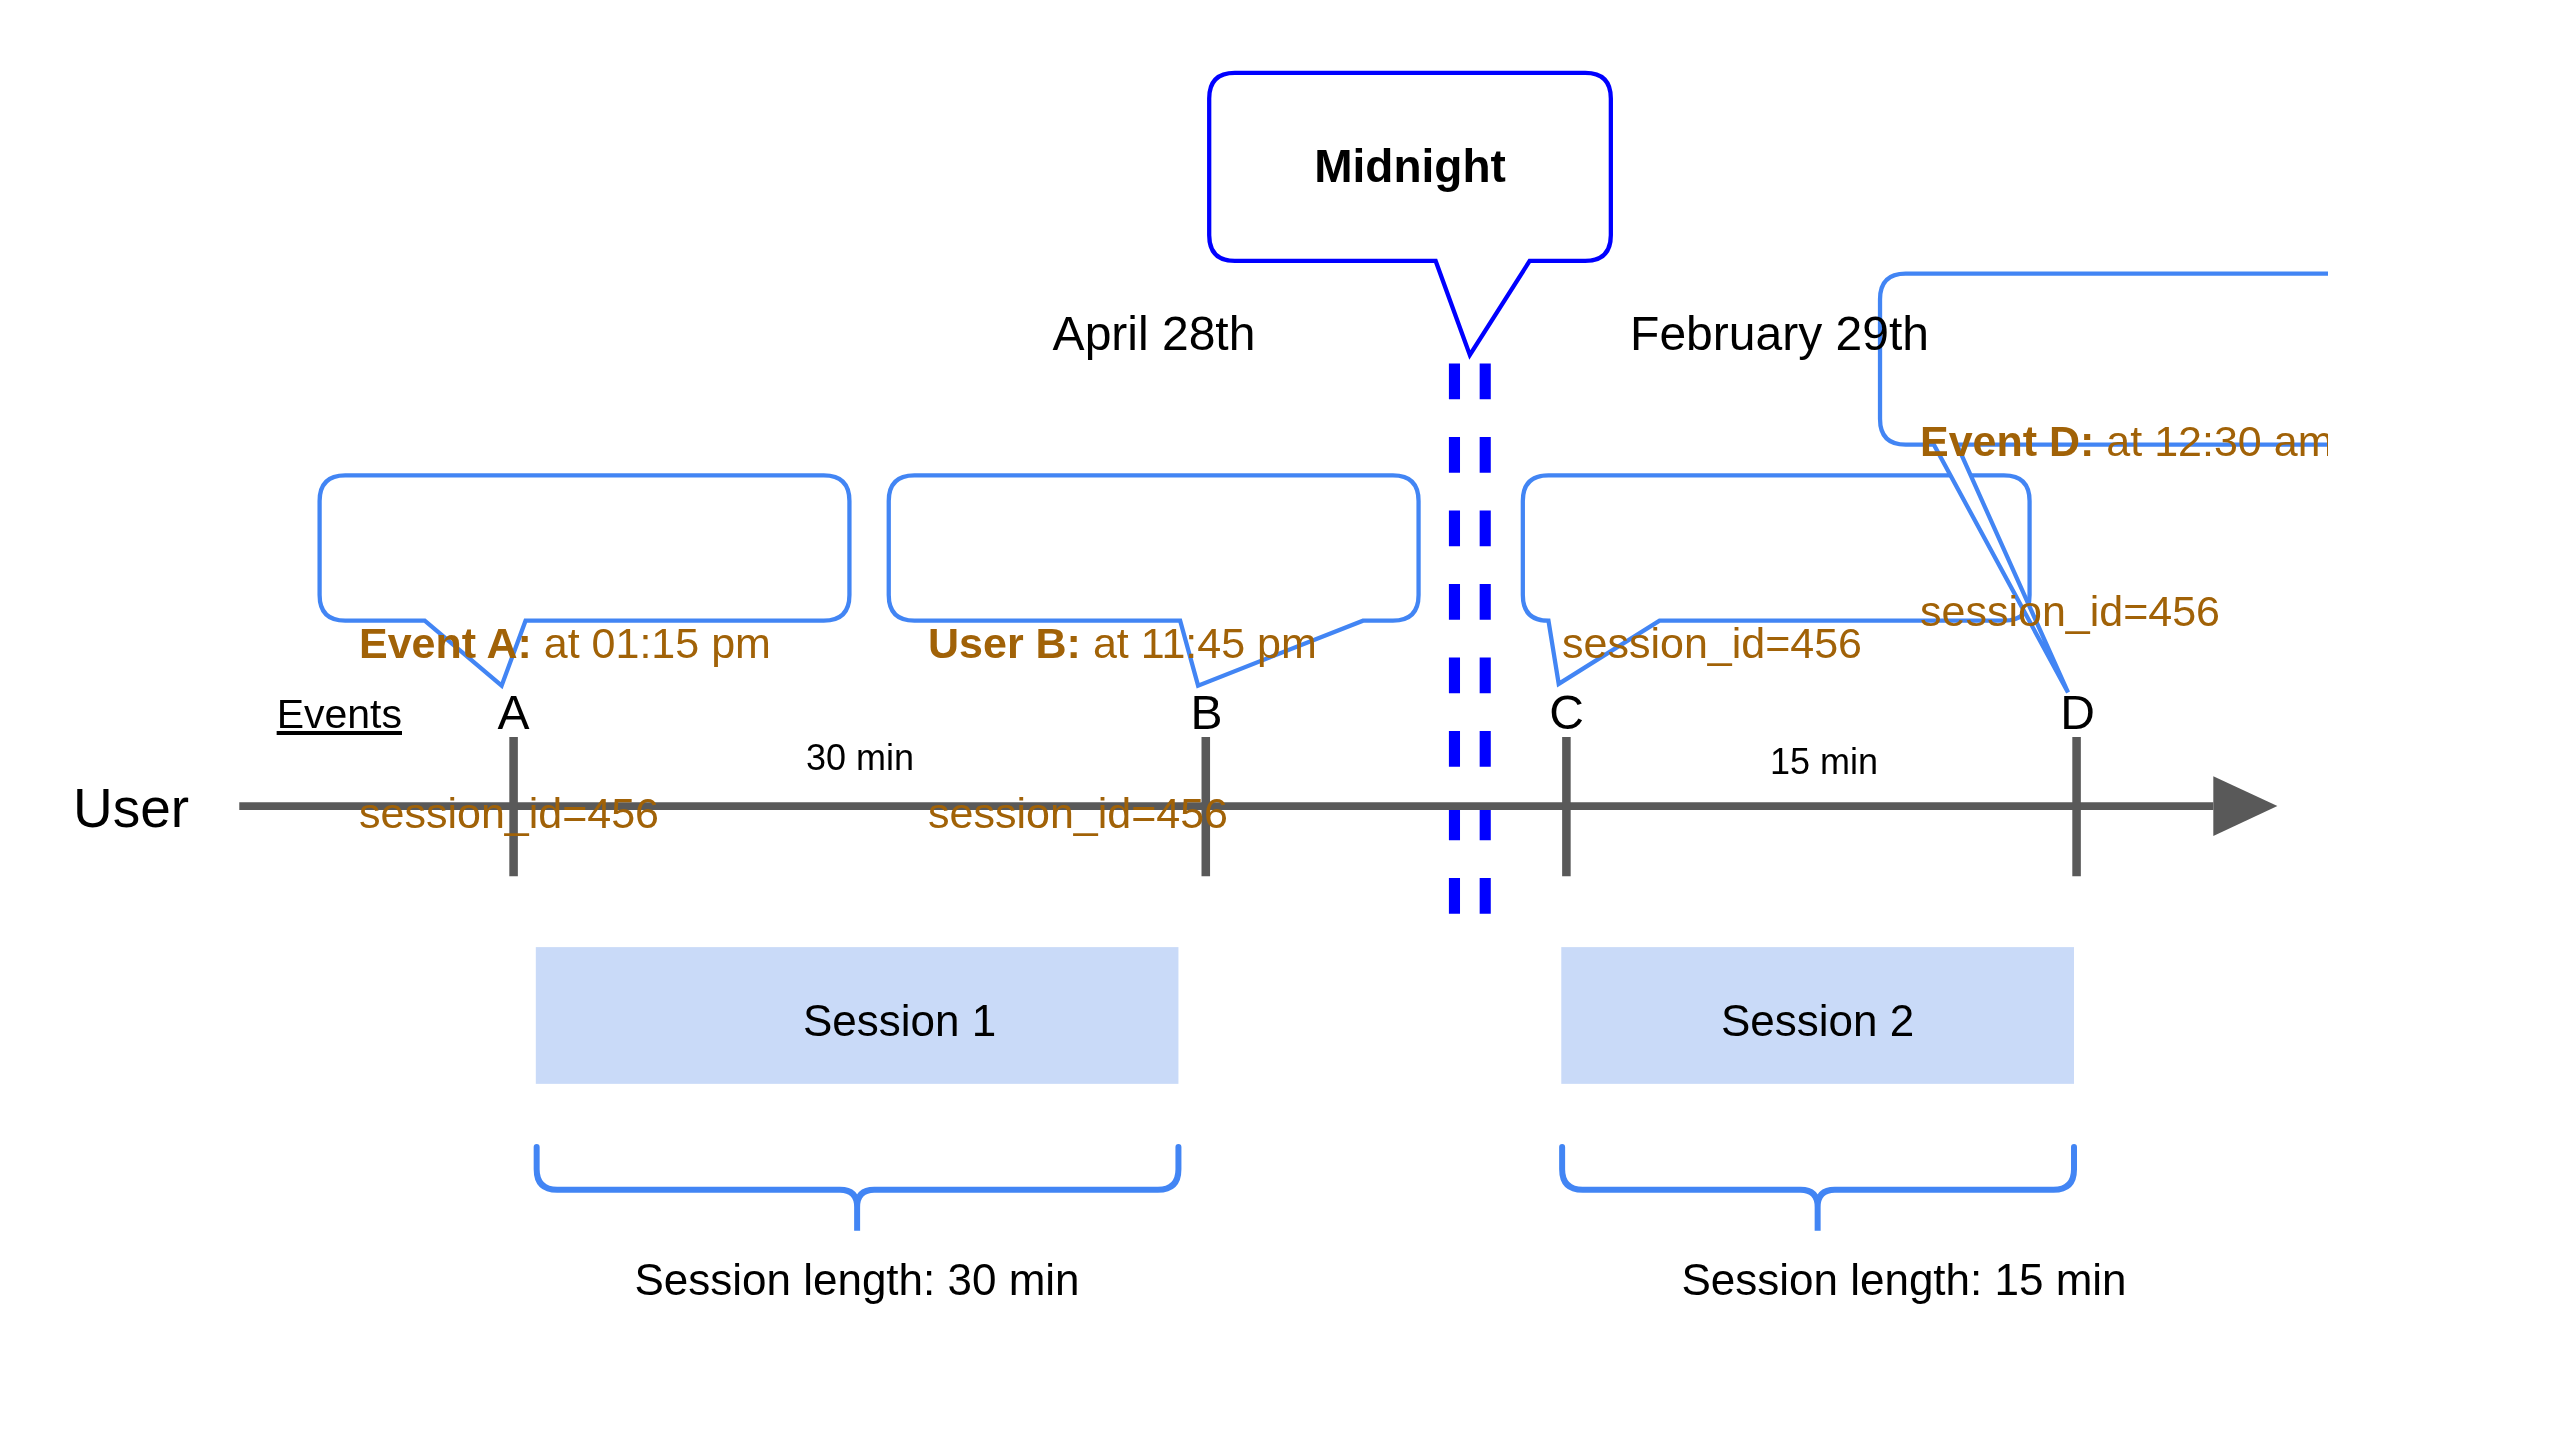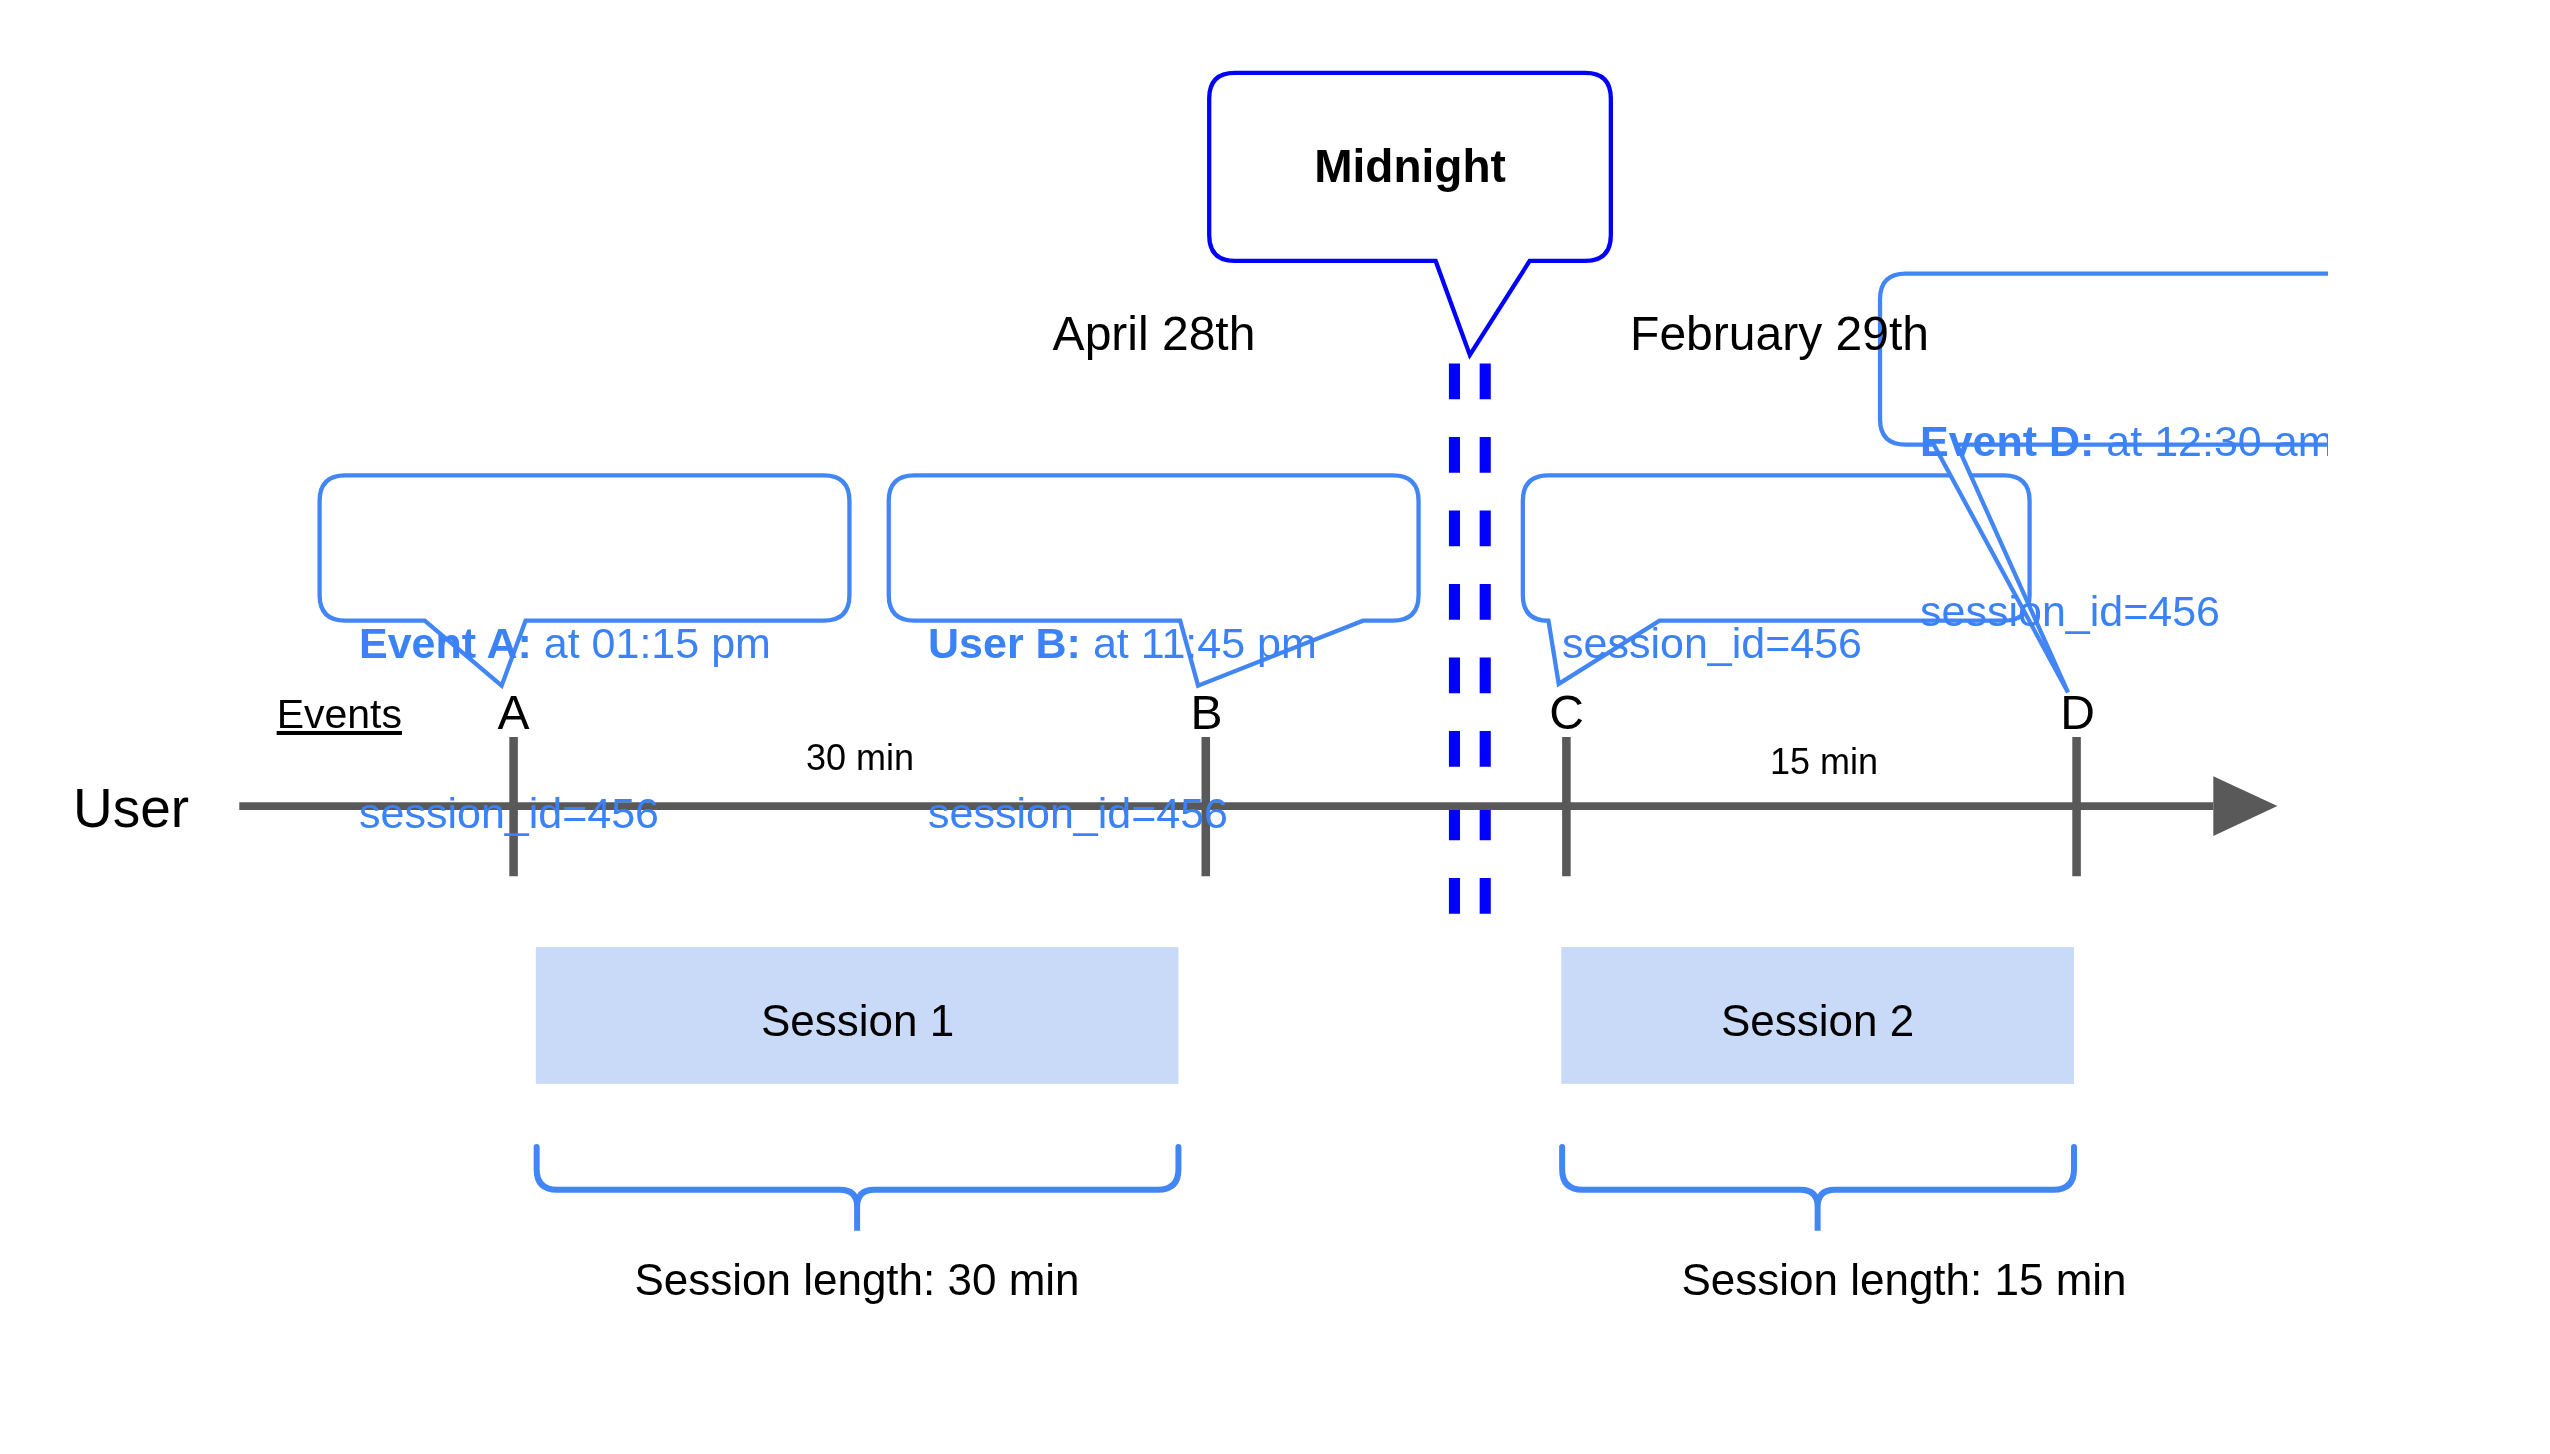--- a/index.html
+++ b/index.html
@@ -52,21 +52,21 @@
     font-size: 44px;
     text-align: center;
   }
   .session-length-label {
     font-size: 44px;
     text-align: center;
   }
   .callout-text {
     position: absolute;
     font-size: 43px;
-    color: #3b82f6;
+    color: #a16207;
     line-height: 1.32;
     white-space: pre;
   }
   .callout-text b {
     font-weight: bold;
   }
   .midnight-text {
     font-size: 46px;
     font-weight: bold;
     text-align: center;
@@ -242,21 +242,21 @@
   <div class="txt marker-letter" style="left:1155px; top:682px; width:103px;">B</div>
 
   <div class="txt marker-letter" style="left:1515px; top:682px; width:103px;">C</div>
 
   <div class="txt marker-letter" style="left:2026px; top:682px; width:103px;">D</div>
 
   <div class="txt interval-label" style="left:706px; top:735px; width:308px;">30 min</div>
 
   <div class="txt interval-label" style="left:1670px; top:739px; width:308px;">15 min</div>
 
-  <div class="txt session-box-label" style="left:536px; top:993px; width:643px;">Session 1</div>
+  <div class="txt session-box-label" style="left:536px; top:993px; width:643px;padding-left:42px;">Session 1</div>
 
   <div class="txt session-box-label" style="left:1561px; top:993px; width:513px;">Session 2</div>
 
   <div class="txt session-length-label" style="left:532px; top:1252px; width:650px;">Session length: 30 min</div>
 
   <div class="txt session-length-label" style="left:1579px; top:1252px; width:650px;">Session length: 15 min</div>
 
 </div>
 
 

